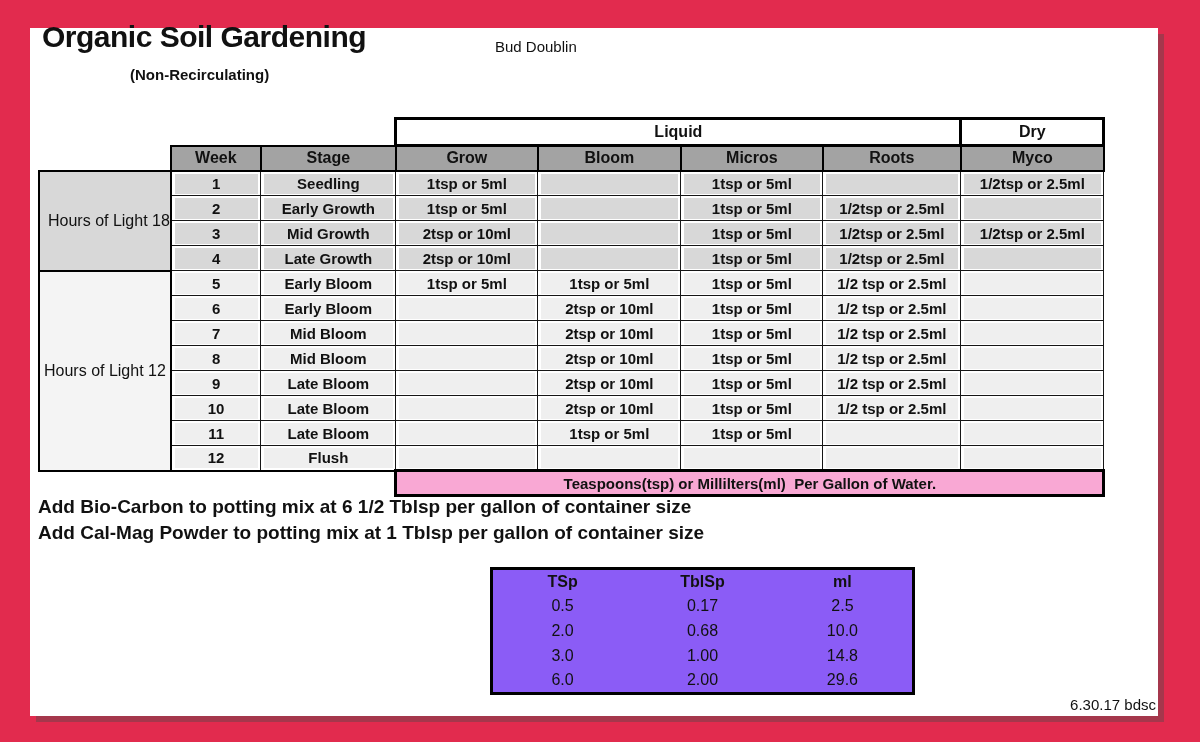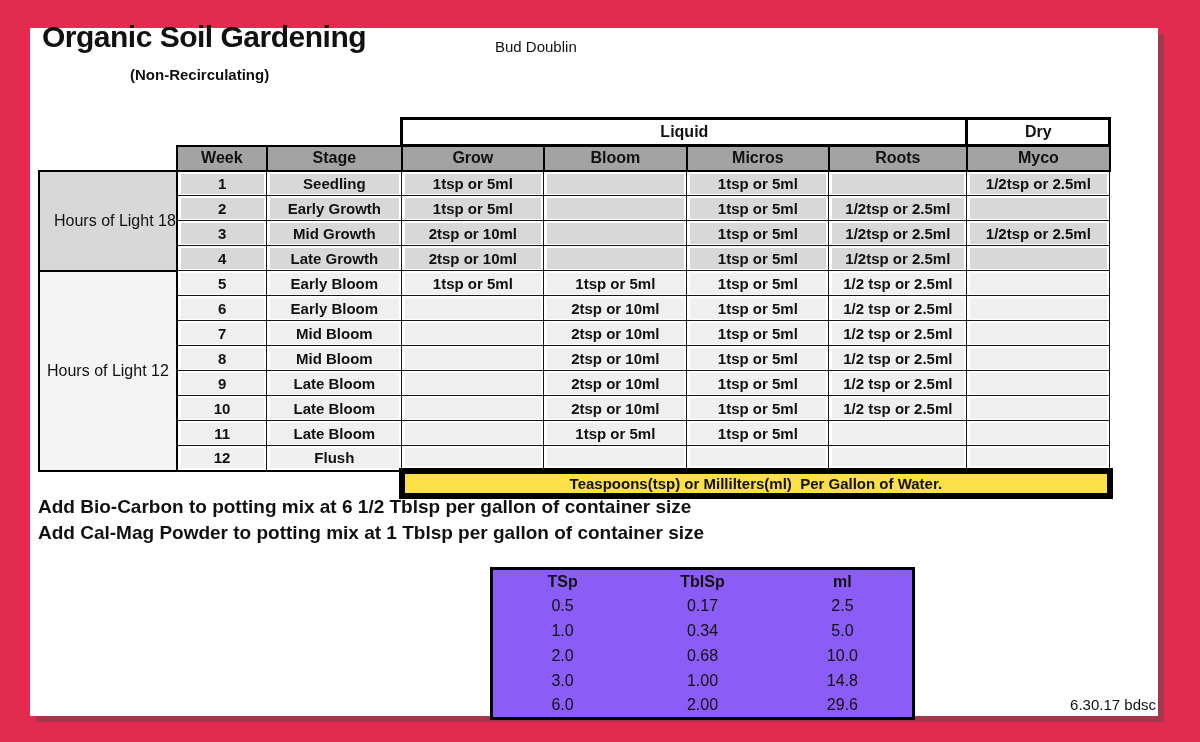--- a/index.html
+++ b/index.html
@@ -51,25 +51,25 @@
   tr.rbot td.d { border-bottom-width:2px; border-bottom-color:#000; }
   td.d.myco { border-right-width:2px; border-right-color:#000; }
 
   
   td.lightcell {
     border:2px solid #000;
     font-weight:normal; font-size:16px;
     vertical-align:bottom; white-space:pre-line;
     line-height:25px; padding-bottom:1px;
   }
-  td.lightcell.b1 { background:#d8d8d8; text-align:left; padding-left:14px;margin-top:22px; }
+  td.lightcell.b1 { background:#d8d8d8; text-align:left; padding-left:8px;margin-top:22px; }
   td.lightcell.b2 { background:#f4f4f4; text-align:center; }
 
   
-  tr.ftr td.bar { border:6px solid #000000; font-weight:bold; background:#fde047; height:24px; }
+  tr.ftr td.bar { border:3px solid #000000; font-weight:bold; background:#f9a8d4; height:24px; }
 
   .note { left:38px; font-size:19px; font-weight:bold; color:#111; }
 
   .convtitle { left:490px; top:547px; width:425px; text-align:center; font-size:15.5px; font-weight:bold; color:#ffffff; }
   table.conv {
     left:490px; top:567px; width:425px;
     border-collapse:collapse; table-layout:fixed;
     border:3px solid #000; background:#8b5cf6;
     font-size:16px; color:#111;
   }
@@ -246,25 +246,20 @@
     <td>TSp</td>
     <td>TblSp</td>
     <td>ml</td>
   </tr>
   <tr>
     <td>0.5</td>
     <td>0.17</td>
     <td>2.5</td>
   </tr>
   <tr>
-    <td>1.0</td>
-    <td>0.34</td>
-    <td>5.0</td>
-  </tr>
-  <tr>
     <td>2.0</td>
     <td>0.68</td>
     <td>10.0</td>
   </tr>
   <tr>
     <td>3.0</td>
     <td>1.00</td>
     <td>14.8</td>
   </tr>
   <tr>

